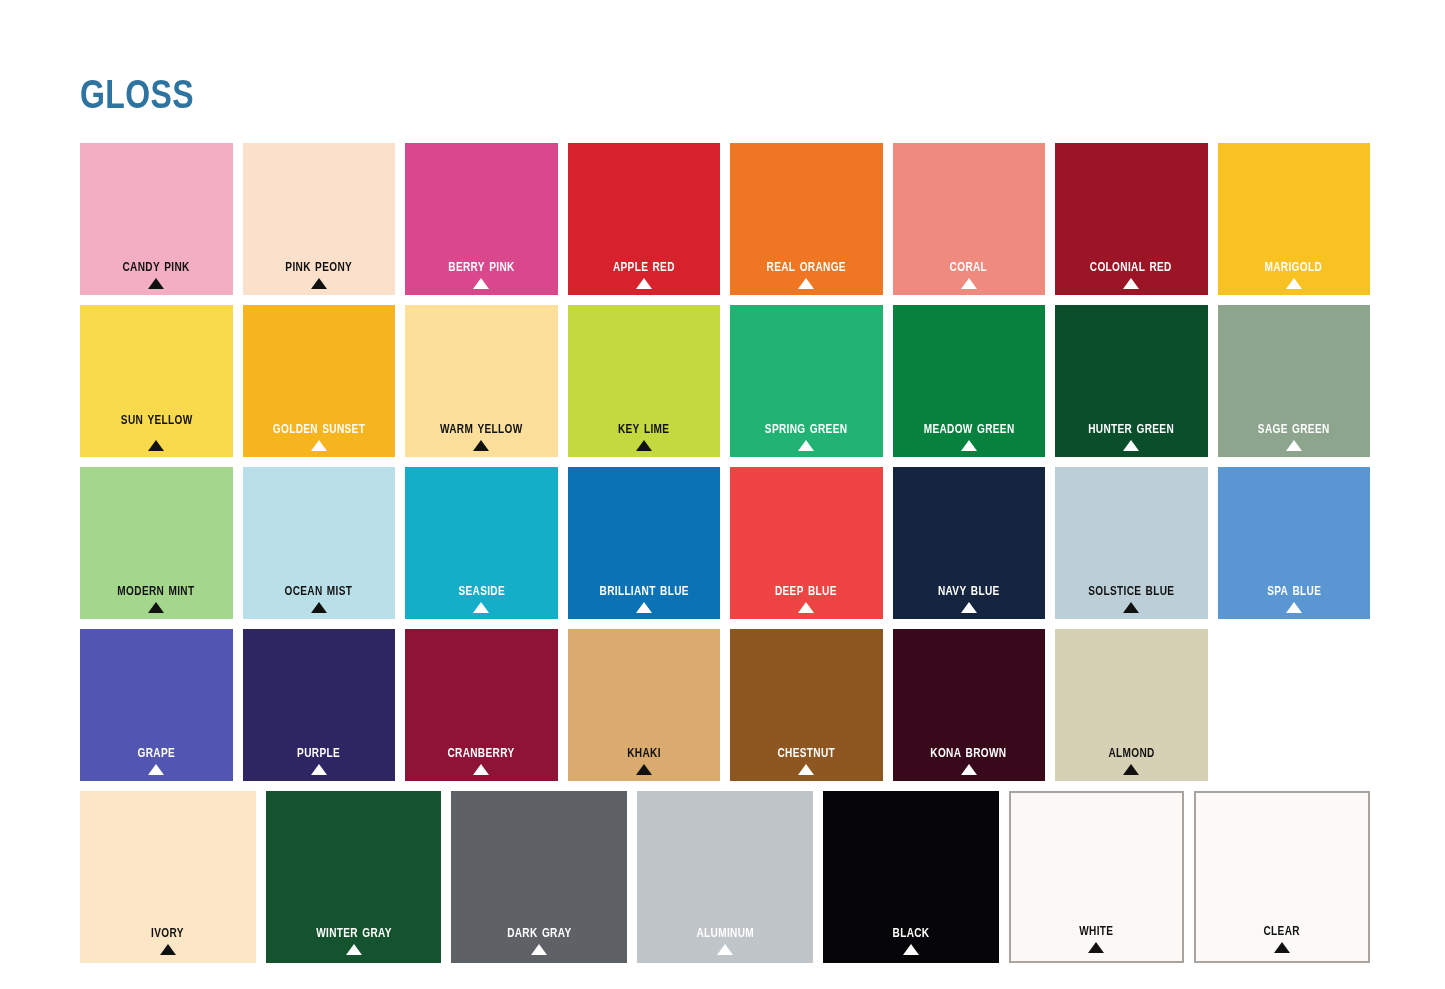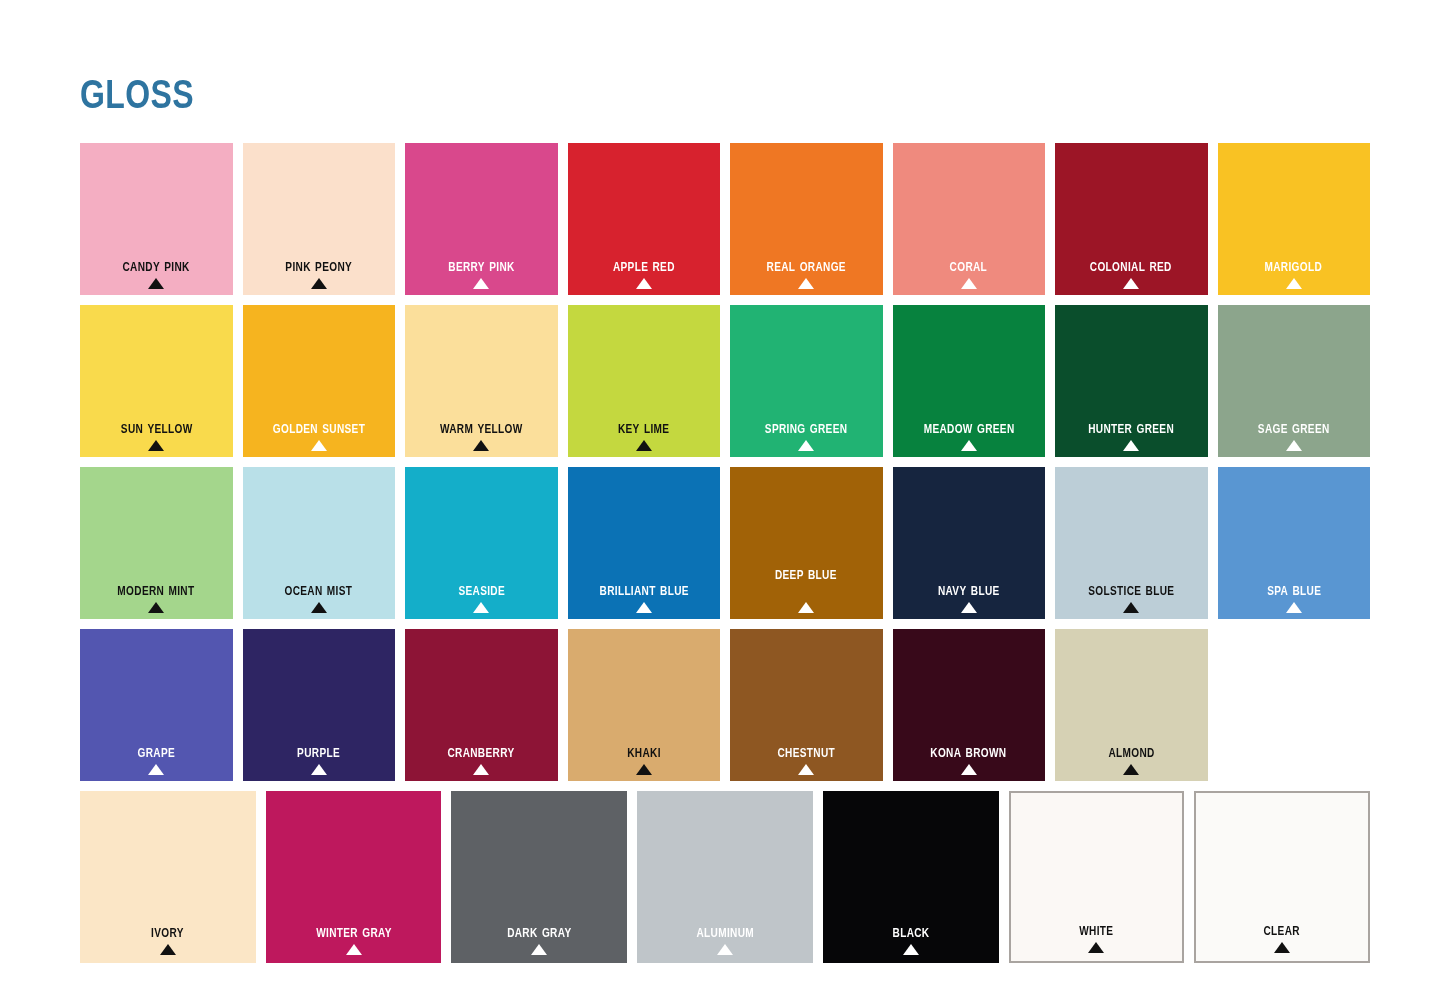--- a/index.html
+++ b/index.html
@@ -140,21 +140,21 @@
         <div class="swatch light-text" style="width: 152.5px; background: rgb(156, 21, 38);">
           <span class="label">Colonial Red</span>
           <span class="tri"></span>
         </div>
         <div class="swatch light-text" style="width: 152.5px; background: rgb(249, 194, 35);">
           <span class="label">Marigold</span>
           <span class="tri"></span>
         </div>
       </div>
       <div class="row">
-        <div class="swatch dark-text" style="width: 152.5px; background: rgb(249, 218, 76);">
+        <div class="swatch dark-text" style="width: 152.5px; background: rgb(249, 218, 76); gap: 9px;">
           <span class="label">Sun Yellow</span>
           <span class="tri"></span>
         </div>
         <div class="swatch light-text" style="width: 152.5px; background: rgb(246, 180, 31);">
           <span class="label">Golden Sunset</span>
           <span class="tri"></span>
         </div>
         <div class="swatch dark-text" style="width: 152.5px; background: rgb(251, 223, 155);">
           <span class="label">Warm Yellow</span>
           <span class="tri"></span>
@@ -190,21 +190,21 @@
           <span class="tri"></span>
         </div>
         <div class="swatch light-text" style="width: 152.5px; background: rgb(20, 174, 201);">
           <span class="label">Seaside</span>
           <span class="tri"></span>
         </div>
         <div class="swatch light-text" style="width: 152.5px; background: rgb(11, 114, 181);">
           <span class="label">Brilliant Blue</span>
           <span class="tri"></span>
         </div>
-        <div class="swatch light-text" style="width: 152.5px; background: #a16207; gap: 16px;">
+        <div class="swatch light-text" style="width: 152.5px; background: #ef4444;">
           <span class="label">Deep Blue</span>
           <span class="tri"></span>
         </div>
         <div class="swatch light-text" style="width: 152.5px; background: rgb(22, 37, 63);">
           <span class="label">Navy Blue</span>
           <span class="tri"></span>
         </div>
         <div class="swatch dark-text" style="width: 152.5px; background: rgb(188, 206, 215);">
           <span class="label">Solstice Blue</span>
           <span class="tri"></span>
@@ -242,21 +242,21 @@
         <div class="swatch dark-text" style="width: 152.5px; background: rgb(214, 209, 180);">
           <span class="label">Almond</span>
           <span class="tri"></span>
         </div>
       </div>
       <div class="row r5">
         <div class="swatch dark-text" style="width: 175.714px; background: rgb(251, 230, 198);">
           <span class="label">Ivory</span>
           <span class="tri"></span>
         </div>
-        <div class="swatch light-text" style="width: 175.714px; background: #be185d;">
+        <div class="swatch light-text" style="width: 175.714px; background: #14532d;">
           <span class="label">Winter Gray</span>
           <span class="tri"></span>
         </div>
         <div class="swatch light-text" style="width: 175.714px; background: rgb(94, 97, 101);">
           <span class="label">Dark Gray</span>
           <span class="tri"></span>
         </div>
         <div class="swatch light-text" style="width: 175.714px; background: rgb(191, 197, 201);">
           <span class="label">Aluminum</span>
           <span class="tri"></span>

